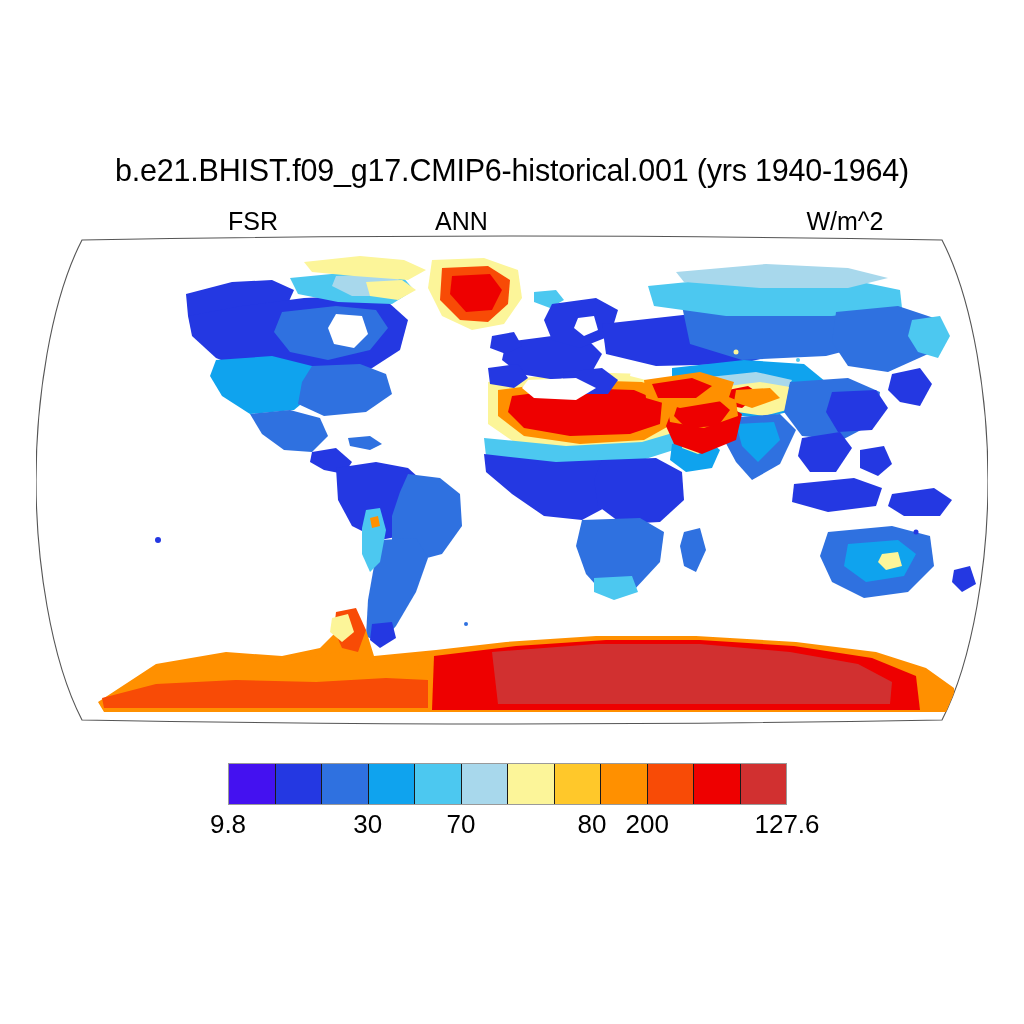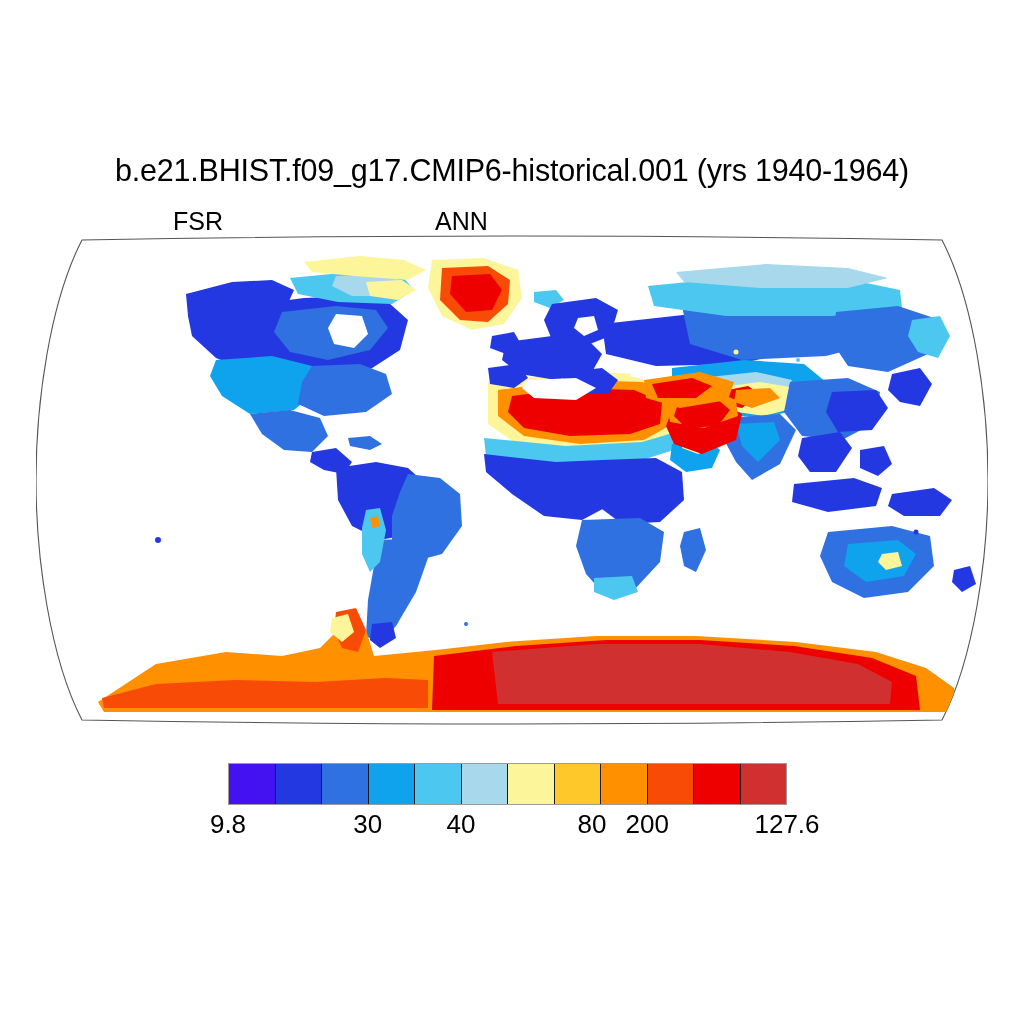--- a/index.html
+++ b/index.html
@@ -43,21 +43,21 @@
     width: 1024px;
     height: 30px;
   }
   .sub {
     position: absolute;
     font-size: 25px;
     line-height: 30px;
     white-space: nowrap;
     color: #000;
   }
-  .sub-left   { left: 118px;  width: 160px; text-align: center; }
+  .sub-left   { left: 118px;  width: 160px; text-align: right; }
   .sub-center { left: 435px;  width: 160px; }
   .sub-right  { left: 765px;  width: 160px; text-align: center; }
 
   
   .map-wrap {
     position: absolute;
     left: 36px;
     top: 232px;
     width: 952px;
     height: 496px;
@@ -102,20 +102,21 @@
 </head>
 <body>
 
 <div id="plot">
 
   <div class="main-title">b.e21.BHIST.f09_g17.CMIP6-historical.001 (yrs 1940-1964)</div>
 
   <div class="subtitle-row">
     <div class="sub sub-left">FSR</div>
     <div class="sub sub-center">ANN</div>
+    <div class="sub sub-right">W/m^2</div>
   </div>
 
   <div class="map-wrap">
     <svg class="map-svg" viewBox="0 0 952 496">
       <defs>
         <clipPath id="globeClip">
           <path d="M476,4
                    C 660,4 790,6 906,8
                    C 938,70 952,170 952,248
                    C 952,326 938,426 906,488
@@ -259,19 +260,19 @@
       <div class="cb-cell" style="background: rgb(255, 200, 42);"></div>
       <div class="cb-cell" style="background: rgb(255, 144, 0);"></div>
       <div class="cb-cell" style="background: rgb(248, 75, 6);"></div>
       <div class="cb-cell" style="background: rgb(238, 0, 0);"></div>
       <div class="cb-cell" style="background: rgb(209, 48, 48);"></div>
     </div>
 
   <div class="cb-labels" id="cbl">
       <div class="cb-label" style="left: 228px;">9.8</div>
       <div class="cb-label" style="left: 367.75px;">30</div>
-      <div class="cb-label" style="left: 460.917px;">40</div>
+      <div class="cb-label" style="left: 460.917px;">70</div>
       <div class="cb-label" style="left: 554.083px; margin-left: 38px;">80</div>
       <div class="cb-label" style="left: 647.25px;">200</div>
       <div class="cb-label" style="left: 787px;">127.6</div>
     </div>
 
 </div>
 
 </body></html>

